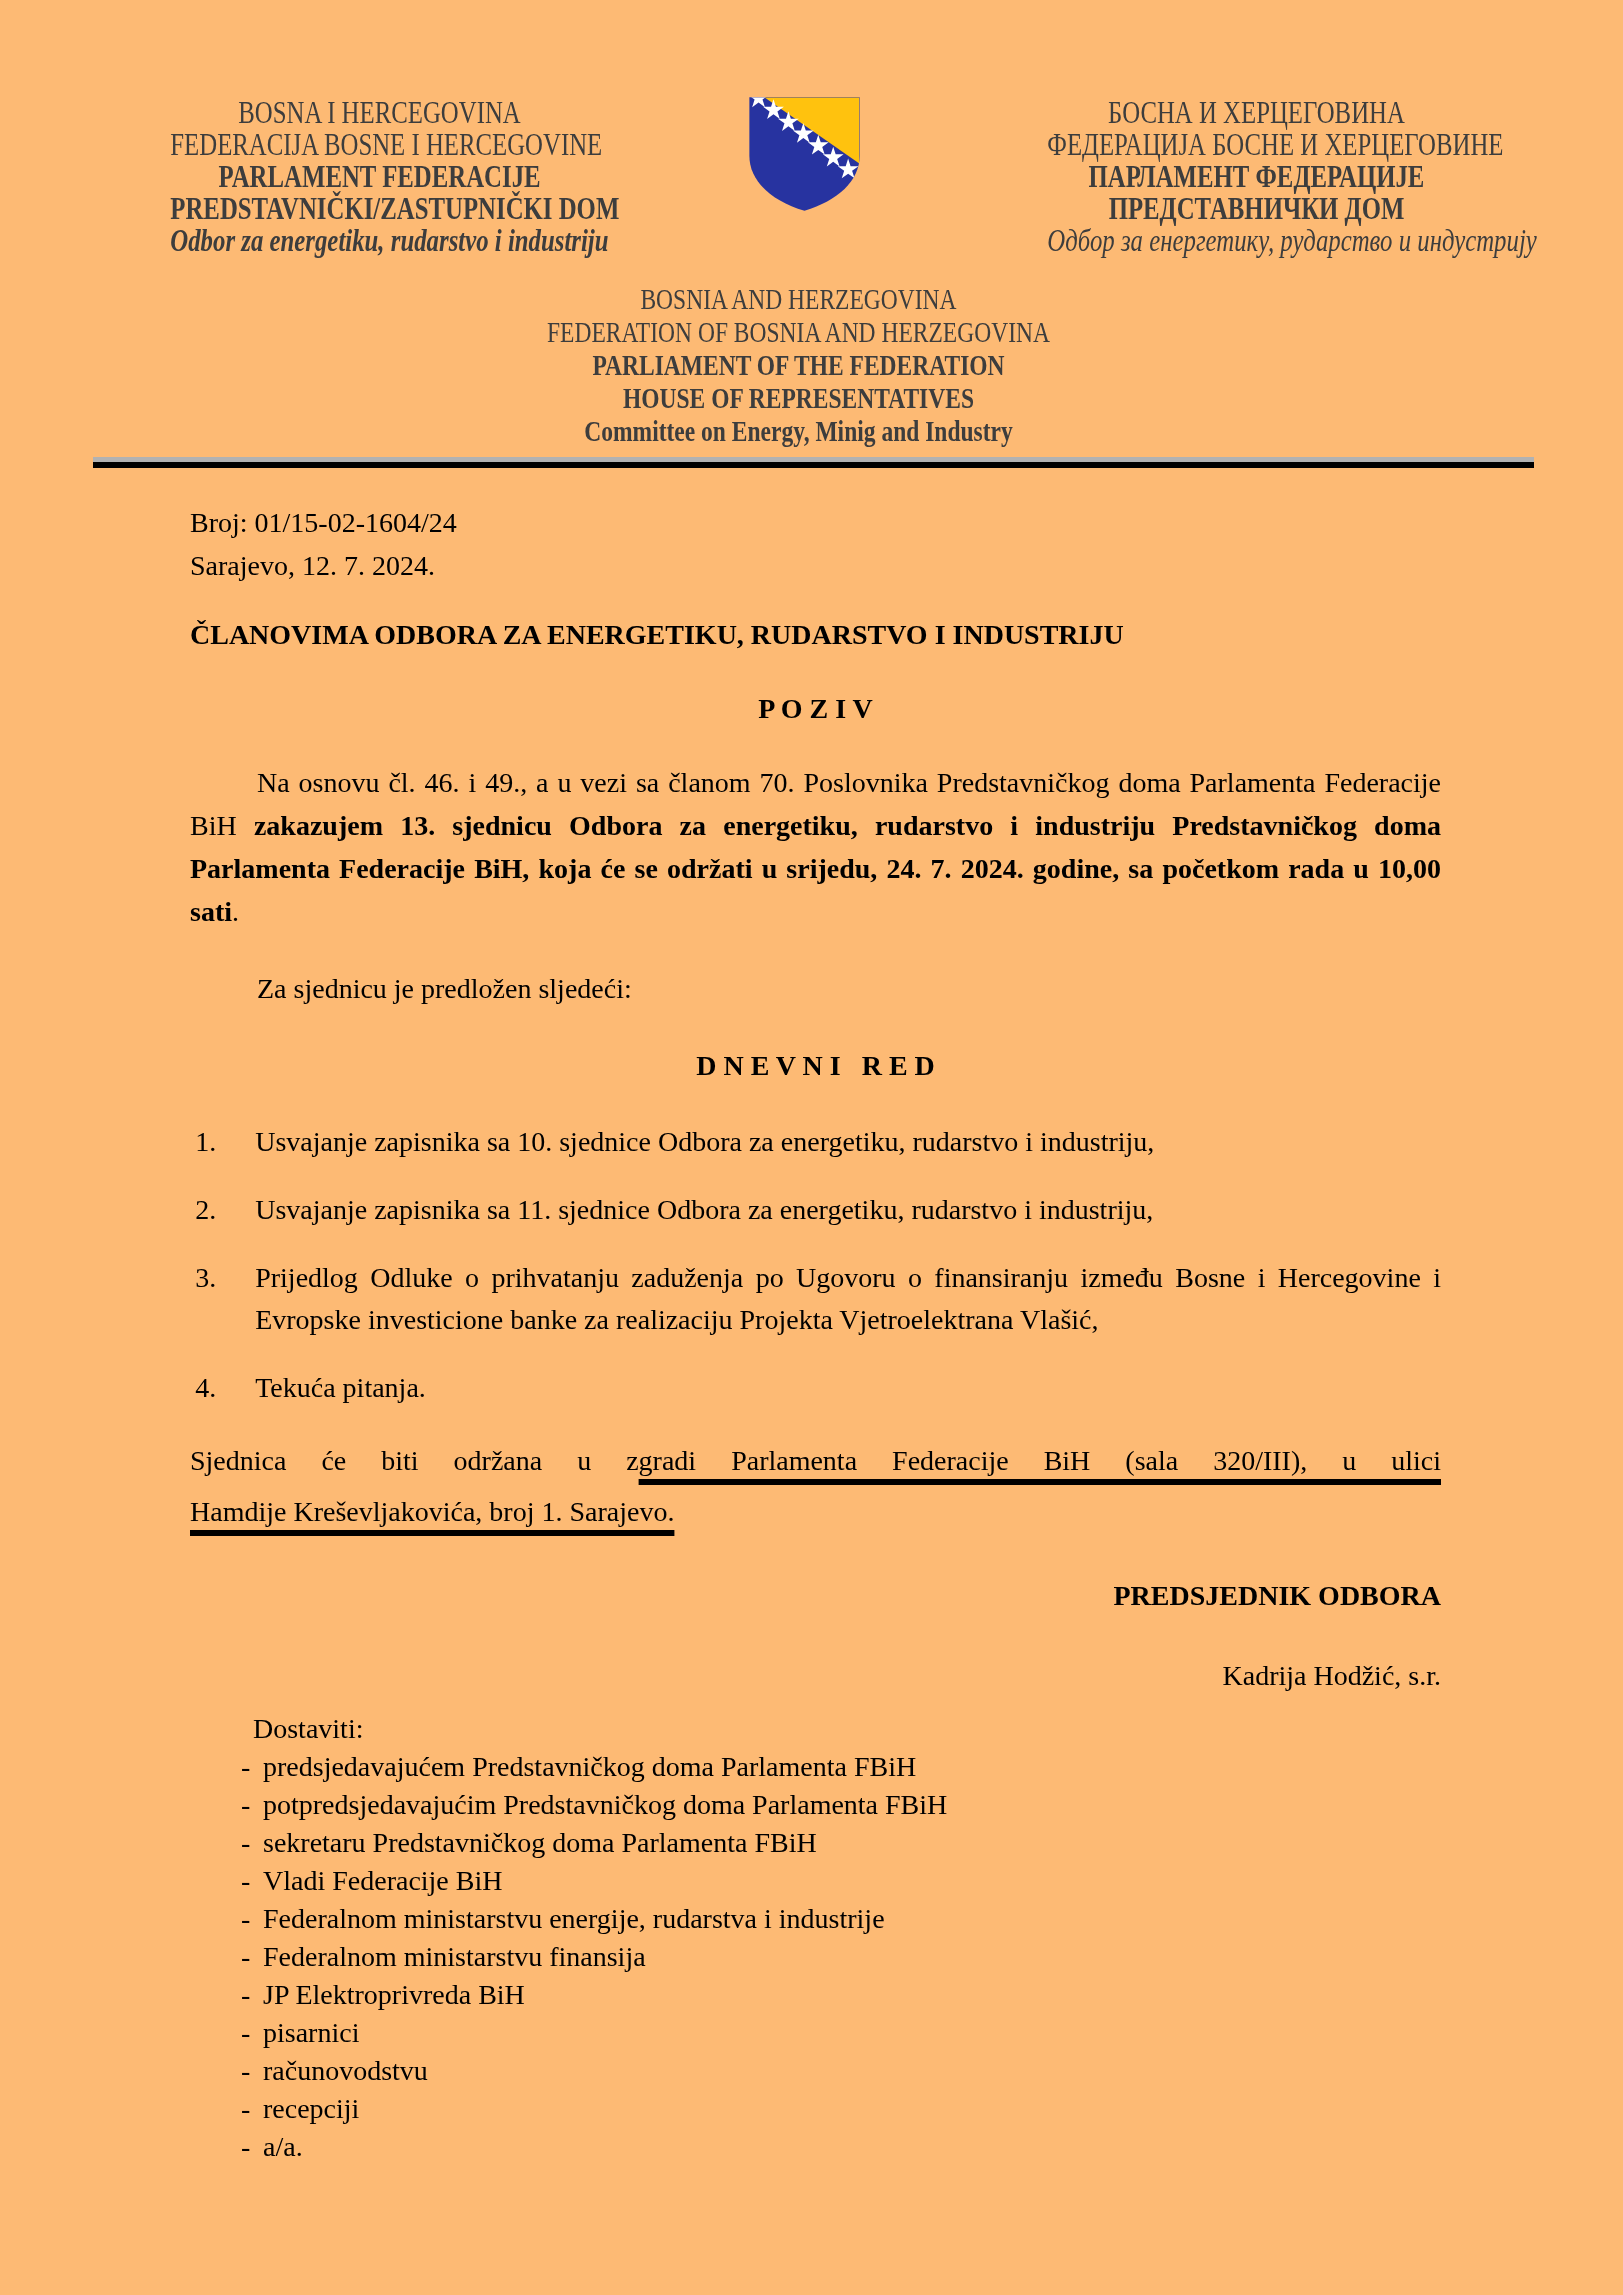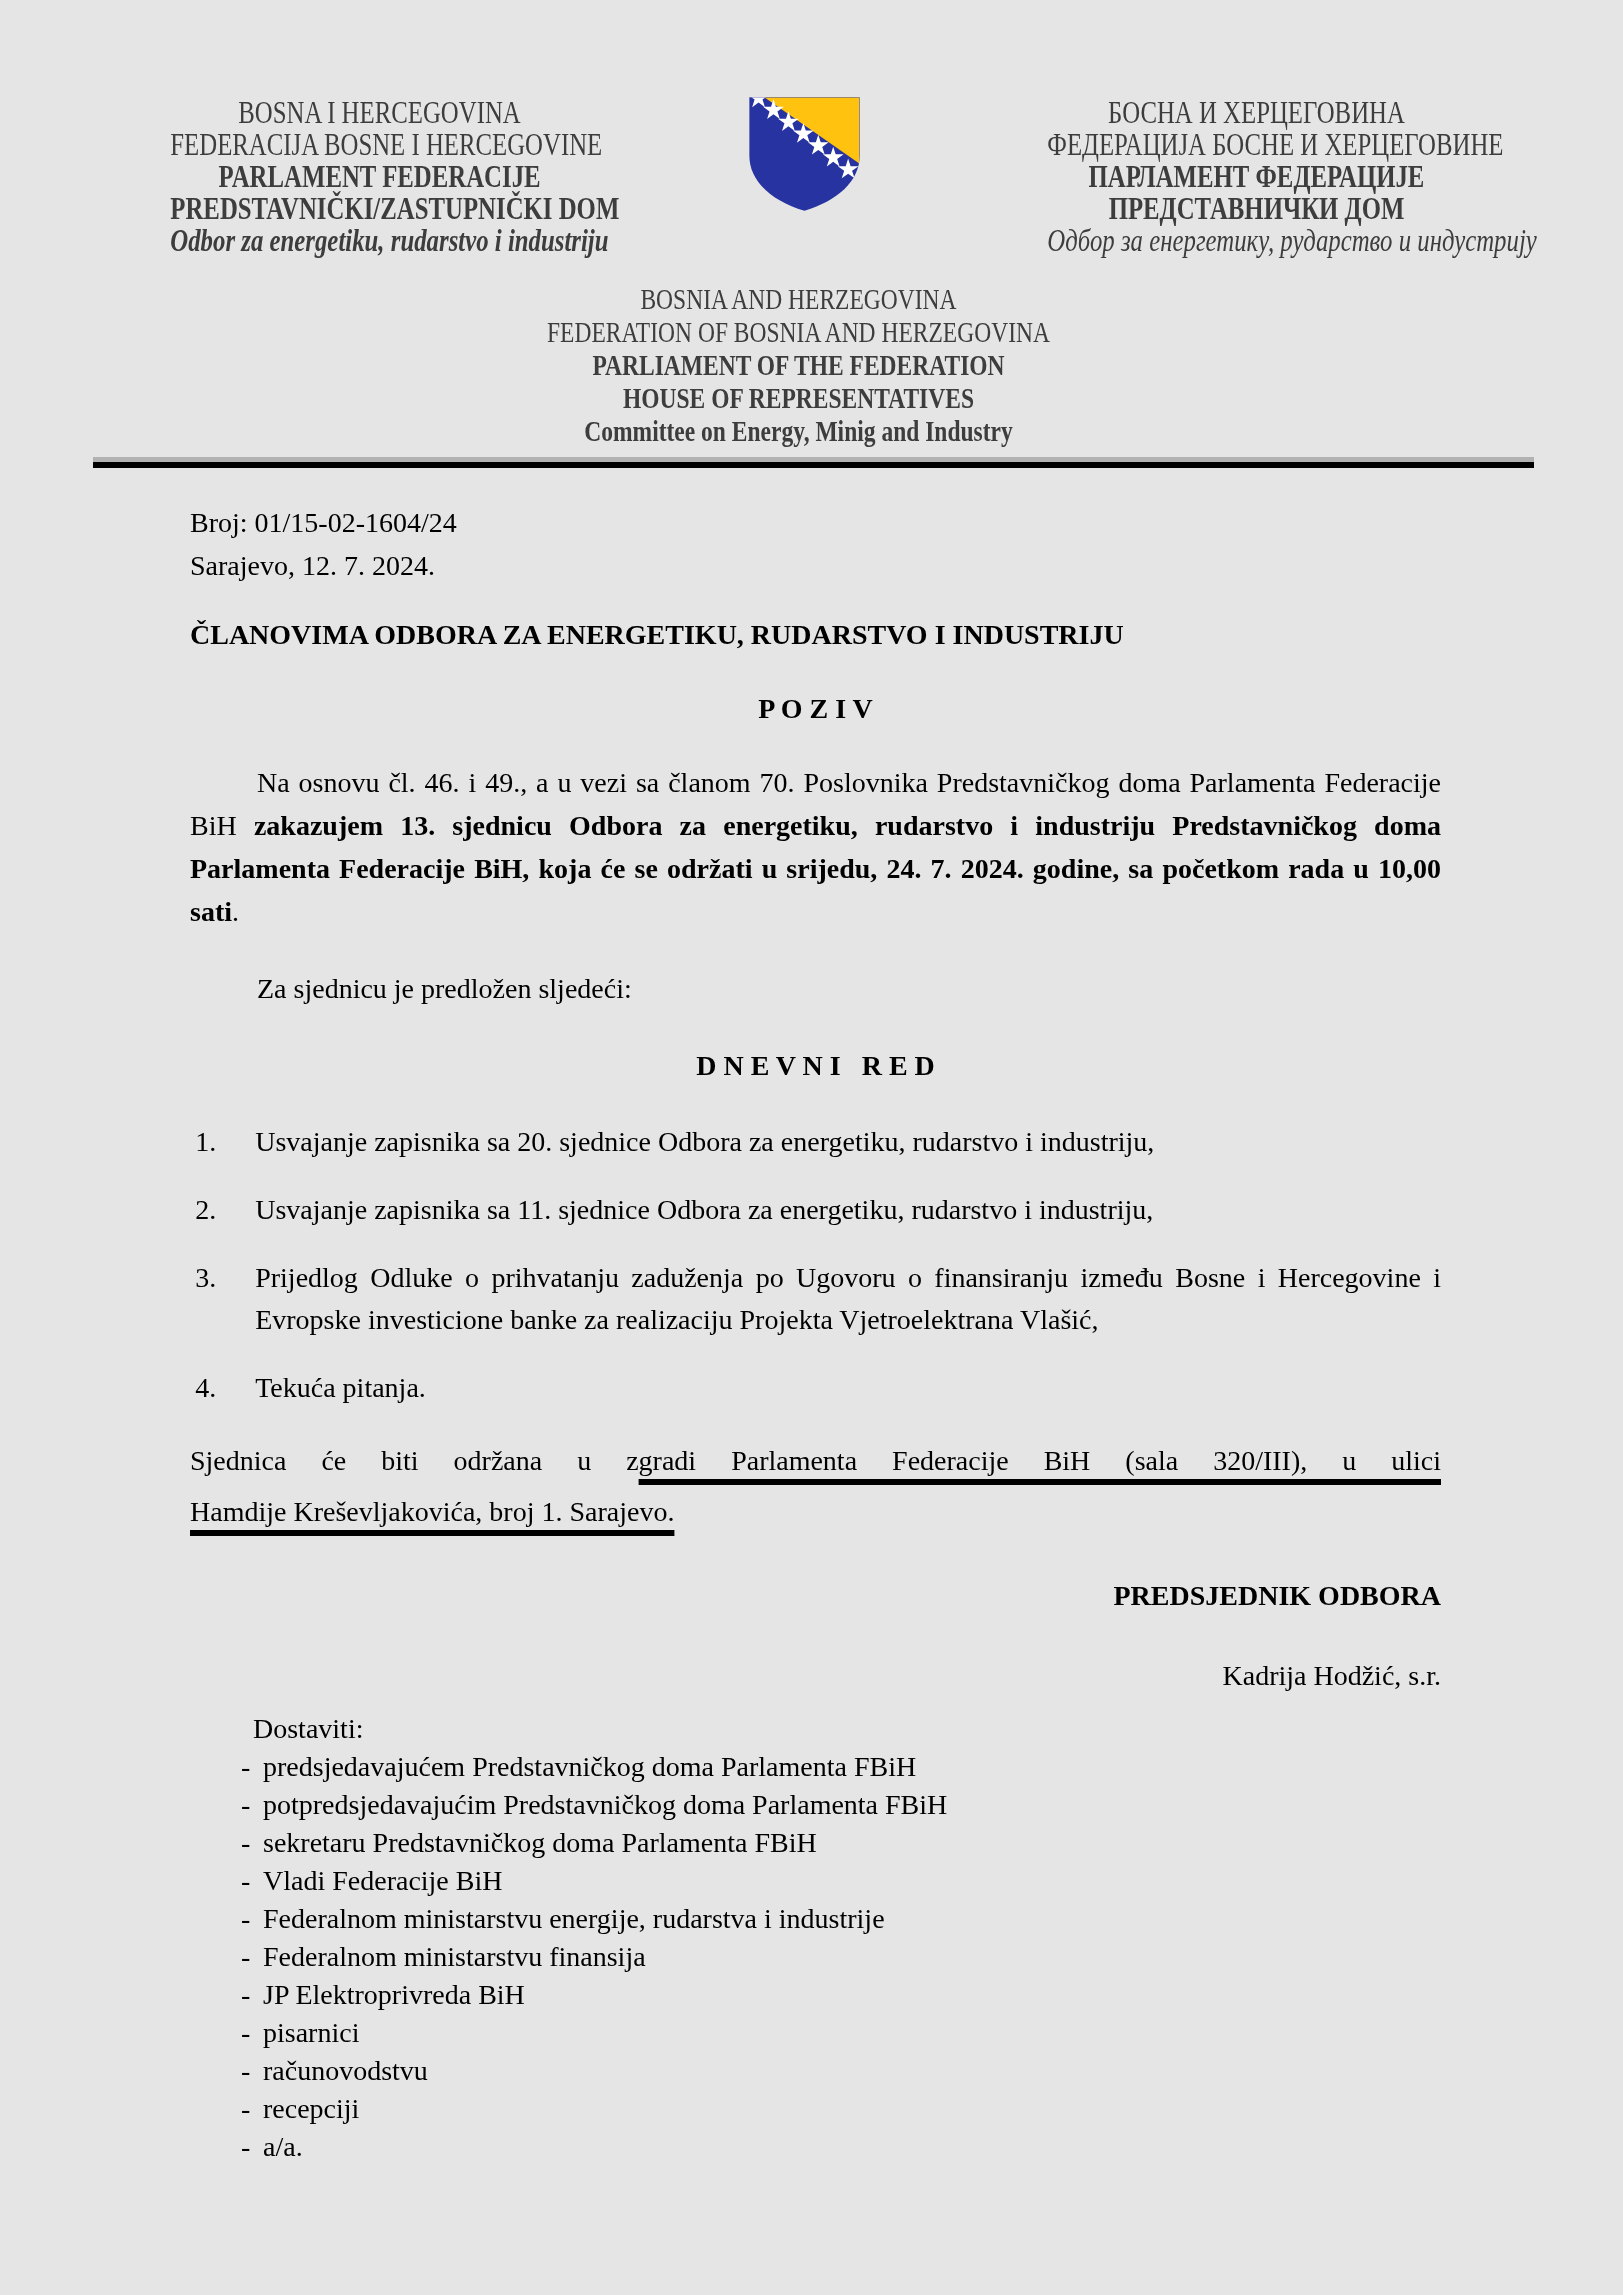--- a/index.html
+++ b/index.html
@@ -1,20 +1,20 @@
 <!DOCTYPE html>
 <html style="--header-text: #3d3d3d; --body-text: #000000; --divider-gray: #b2b2b2; --divider-black: #000000; --crest-blue: #2733a0; --crest-yellow: #ffc20e; --crest-white: #ffffff;font-size:10.5px"><head>
 <meta charset="utf-8">
 <style>
   html,body{margin:0;padding:0;background:#ffffff;}
   .page{
     position:relative;
     width:1623px;
     height:2295px;
-    background:#e5e5e5;
+    background:#fdba74;
     font-family:"Liberation Serif","DejaVu Serif",serif;
     color:#000;
     overflow:hidden;
   }
   
   .letterhead{
     display:flex;
     justify-content:space-between;
     padding:97px 105px 0 118px;
     color:var(--header-text,#3d3d3d);
@@ -148,21 +148,21 @@
 
     <p class="intro"><span>Na osnovu čl. 46. i 49., a u vezi sa članom 70. Poslovnika Predstavničkog doma Parlamenta Federacije BiH </span><span class="b">zakazujem 13. sjednicu Odbora za energetiku, rudarstvo i industriju Predstavničkog doma Parlamenta Federacije BiH, koja će se održati u srijedu, 24. 7. 2024. godine, sa početkom rada u 10,00 sati</span><span>.</span></p>
 
     <p class="lead">Za sjednicu je predložen sljedeći:</p>
 
     <div class="agenda-title">D N E V N I   R E D</div>
 
     <ol class="agenda">
       <li>
         <span class="num">1.</span>
-        <span class="txt">Usvajanje zapisnika sa 20. sjednice Odbora za energetiku, rudarstvo i industriju,</span>
+        <span class="txt">Usvajanje zapisnika sa 10. sjednice Odbora za energetiku, rudarstvo i industriju,</span>
       </li>
       <li>
         <span class="num">2.</span>
         <span class="txt">Usvajanje zapisnika sa 11. sjednice Odbora za energetiku, rudarstvo i industriju,</span>
       </li>
       <li>
         <span class="num">3.</span>
         <span class="txt">Prijedlog Odluke o prihvatanju zaduženja po Ugovoru o finansiranju između Bosne i Hercegovine i Evropske investicione banke za realizaciju Projekta Vjetroelektrana Vlašić,</span>
       </li>
       <li>

